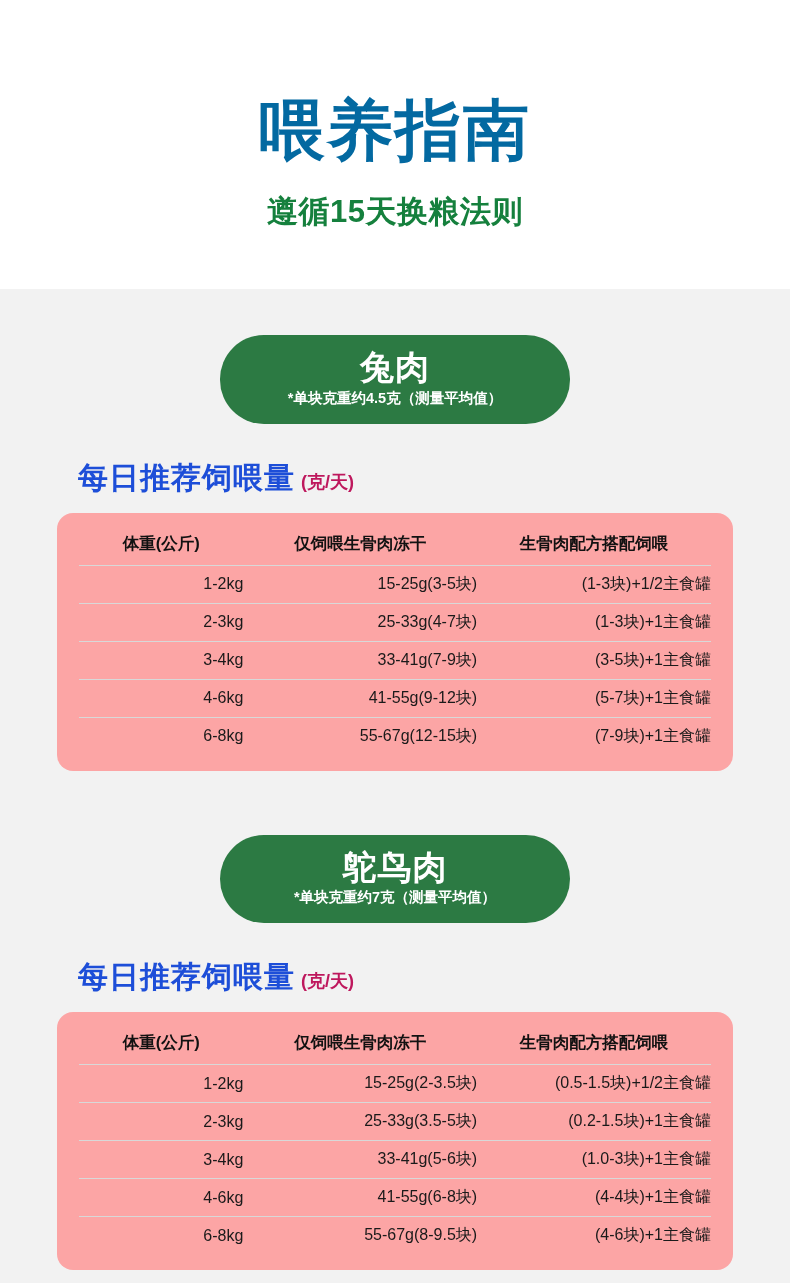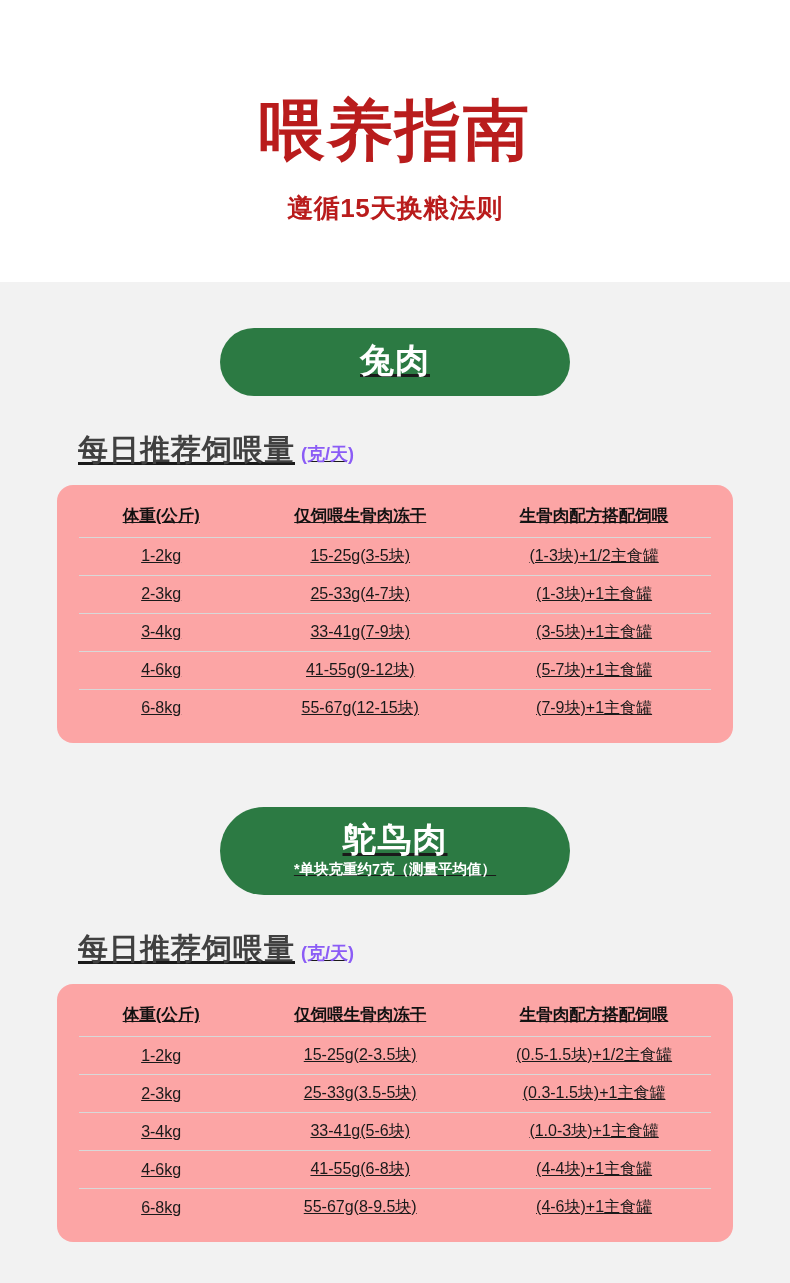--- a/index.html
+++ b/index.html
@@ -25,35 +25,34 @@
   .header {
     background: #ffffff;
     padding: 96px 0 56px 0;
     text-align: center;
   }
   .header-title {
     font-size: 66px;
     font-weight: 800;
     letter-spacing: 2px;
     line-height: 1.05;
-    color: #b91c1c;
+    color: #0369a1;
     margin: 0;
   }
   .header-sub {
     margin-top: 26px;
-    font-size: 26px;
-    font-weight: 700;
-    color: #b91c1c;
+    font-size: 31px;
+    font-weight: 700;
+    color: #15803d;
     letter-spacing: 0.5px;
   }
 
   
   .section {
     padding: 0 0 0 0;
-    text-decoration: underline;
   }
   .pill-wrap {
     display: flex;
     justify-content: center;
   }
   .pill {
     width: 350px;
     background: #2c7a43;
     border-radius: 44px;
     padding: 14px 0 16px 0;
@@ -76,27 +75,27 @@
 
   .rec-heading {
     margin: 34px 0 0 78px;
     display: flex;
     align-items: baseline;
   }
   .rec-heading .big {
     font-size: 30px;
     font-weight: 800;
     letter-spacing: 1px;
-    color: #404040;
+    color: #1d4ed8;
   }
   .rec-heading .small {
     font-size: 18px;
     font-weight: 700;
     margin-left: 6px;
-    color: #8b5cf6;
+    color: #be185d;
   }
 
   .table-card {
     margin: 14px auto 0 auto;
     width: 676px;
     background: #fca5a5;
     border-radius: 16px;
     padding: 14px 22px 16px 22px;
     box-sizing: border-box;
   }
@@ -110,21 +109,21 @@
     font-weight: 700;
     padding: 6px 0 10px 0;
     color: #111111;
     text-align: center;
   }
   table.feed td {
     font-size: 16px;
     font-weight: 400;
     padding: 8px 0 8px 0;
     color: #1a1a1a;
-    text-align: center;
+    text-align: right;
     border-top: 1px solid #d8d8d8;
   }
   table.feed th.c1, table.feed td.c1 { width: 26%; }
   table.feed th.c2, table.feed td.c2 { width: 37%; }
   table.feed th.c3, table.feed td.c3 { width: 37%; }
   table.feed td.c1 { }
 
   .spacer-1 { height: 64px; }
   .spacer-2 { height: 46px; }
 </style>
@@ -136,20 +135,21 @@
   <div class="header">
     <div class="header-title">喂养指南</div>
     <div class="header-sub">遵循15天换粮法则</div>
   </div>
 
   <div class="spacer-2"></div>
   <div class="section">
     <div class="pill-wrap">
       <div class="pill">
         <div class="pill-title">兔肉</div>
+        <div class="pill-note">*单块克重约4.5克（测量平均值）</div>
       </div>
     </div>
 
     <div class="rec-heading">
       <span class="big">每日推荐饲喂量</span>
       <span class="small">(克/天)</span>
     </div>
 
     <div class="table-card">
       <table class="feed">
@@ -216,21 +216,21 @@
         </thead>
         <tbody>
           <tr>
             <td class="c1">1-2kg</td>
             <td class="c2">15-25g(2-3.5块)</td>
             <td class="c3">(0.5-1.5块)+1/2主食罐</td>
           </tr>
           <tr>
             <td class="c1">2-3kg</td>
             <td class="c2">25-33g(3.5-5块)</td>
-            <td class="c3">(0.3-1.5块)+1主食罐</td>
+            <td class="c3">(0.2-1.5块)+1主食罐</td>
           </tr>
           <tr>
             <td class="c1">3-4kg</td>
             <td class="c2">33-41g(5-6块)</td>
             <td class="c3">(1.0-3块)+1主食罐</td>
           </tr>
           <tr>
             <td class="c1">4-6kg</td>
             <td class="c2">41-55g(6-8块)</td>
             <td class="c3">(4-4块)+1主食罐</td>

